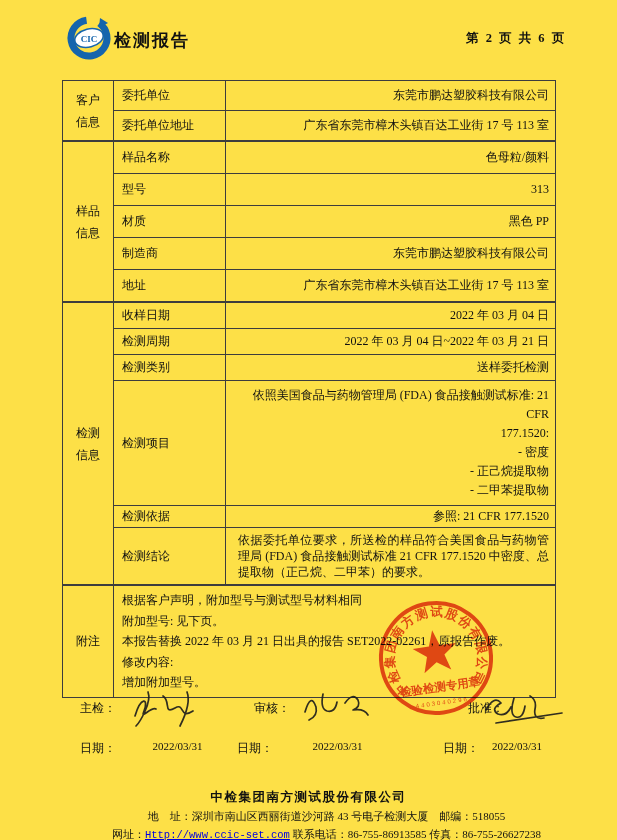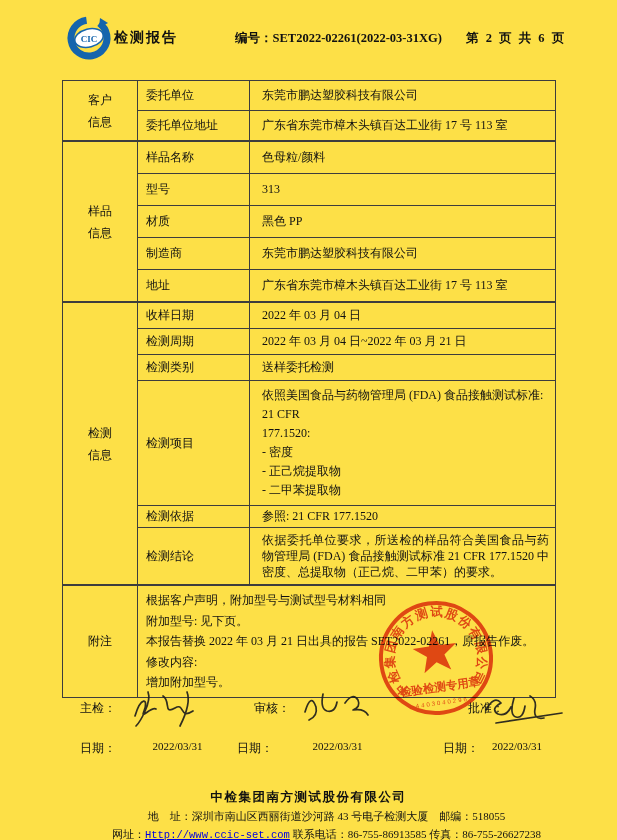--- a/index.html
+++ b/index.html
@@ -1,31 +1,31 @@
 <!DOCTYPE html>
 <html><head>
 <meta charset="utf-8">
 <style>
   html,body{margin:0;padding:0;background:#fff;}
   .page{position:relative;width:617px;height:840px;background:#fde047;overflow:hidden;
         font-family:"Liberation Serif","DejaVu Serif",serif;color:#111;}
 
   
   .logo{position:absolute;left:64px;top:14px;width:50px;height:48px;}
-  .report-title{position:absolute;left:114px;top:29px;font-size:14px;font-weight:bold;letter-spacing:2px;}
+  .report-title{position:absolute;left:114px;top:29px;font-size:17px;font-weight:bold;letter-spacing:2px;}
   .report-no{position:absolute;left:235px;top:30px;font-size:12.5px;font-weight:bold;}
   .page-info{position:absolute;left:466px;top:30px;font-size:12.5px;font-weight:bold;letter-spacing:2px;}
 
   
   .tables{position:absolute;left:62px;top:80px;width:494px;}
   table{border-collapse:collapse;width:494px;table-layout:fixed;}
   td{border:1px solid #3d3d3d;font-size:12px;vertical-align:middle;padding:2px 6px;}
-  .group-cell{width:46px;text-align:center;white-space:pre-line;line-height:22px;padding:2px 14px;}
+  .group-cell{width:46px;text-align:center;white-space:pre-line;line-height:22px;padding:2px 2px;}
   .label-cell{width:97px;padding-left:8px;}
-  .value-cell{padding-left:12px;}
+  .value-cell{padding-left:12px;text-align:right;}
   .t1 tr{height:30px;}
   .t2 tr{height:32px;}
   .r26{height:26px;} .r22{height:22px;}
   .multiline{white-space:pre-line;line-height:19px;padding-top:5px;padding-bottom:5px;}
   .conclusion{line-height:16px;text-align:justify;padding-top:4px;padding-bottom:4px;}
   .notes-cell{white-space:pre-line;line-height:20.5px;padding:4px 8px;height:102px;vertical-align:middle;}
 
   
   .sign-label{position:absolute;font-size:12px;}
   .sig{position:absolute;}
@@ -48,21 +48,20 @@
 
 <div class="page">
 
   <svg class="logo" viewBox="0 0 50 48">
     <circle cx="25" cy="24" r="18" fill="none" stroke="#1565ad" stroke-width="7" stroke-dasharray="99 14" transform="rotate(-55 25 24)"></circle>
     <polygon points="36,4 44,9 35,14" fill="#1565ad"></polygon>
     <ellipse cx="25" cy="24" rx="14.5" ry="9" fill="#ffffff" stroke="#1565ad" stroke-width="1.6" transform="rotate(-14 25 24)"></ellipse>
     <text x="25" y="27.5" text-anchor="middle" font-size="9" font-weight="bold" font-family="Liberation Serif, serif" fill="#1565ad">CIC</text>
   </svg>
   <div class="report-title">检测报告</div>
-  <div class="report-no">编号：SET2022-02261(2022-03-31XG)</div>
   <div class="page-info">第 2 页 共 6 页</div>
 
   <div class="tables">
 
     <table class="t1">
       <tbody>
           <tr>
         <td class="group-cell" rowspan="2">客户
 信息</td>
         <td class="label-cell">委托单位</td>

